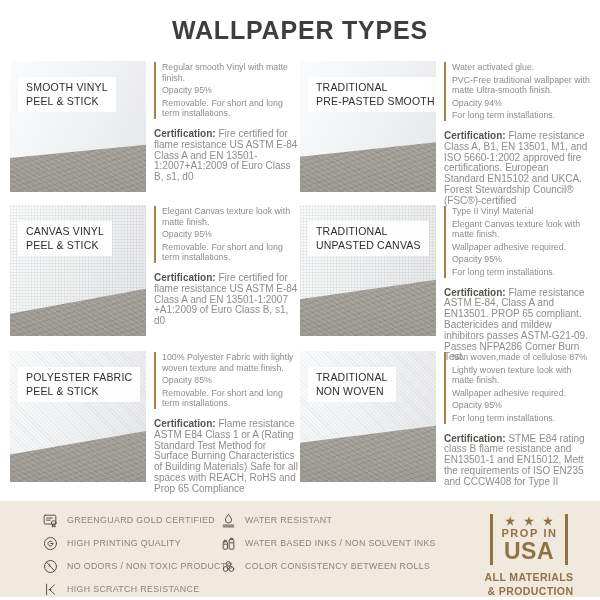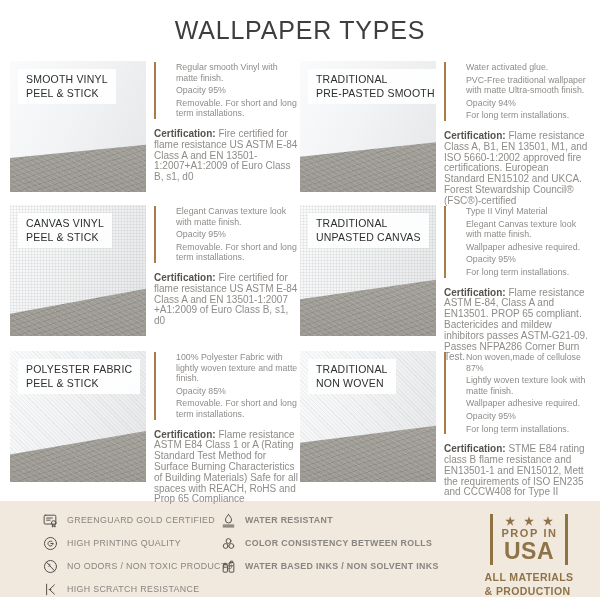--- a/index.html
+++ b/index.html
@@ -1,21 +1,21 @@
 <!DOCTYPE html>
 <html><head>
 <meta charset="utf-8">
 <style>
   html,body{margin:0;padding:0;}
   body{
     width:600px;height:600px;background:#ffffff;overflow:hidden;
     font-family:"Liberation Sans", sans-serif;
   }
   .title{
-    margin:16px 0 0;text-align:center;font-size:25px;font-weight:400;
+    margin:16px 0 0;text-align:center;font-size:25px;font-weight:700;
     color:#3e3e3e;letter-spacing:.8px;
   }
   .grid{
     margin:16px 10px 0 10px;display:grid;
     grid-template-columns:290px 290px;
     grid-template-rows:144px 146px 149px;
   }
   .panel{display:flex;gap:8px;align-items:flex-start;}
   .sample{
     position:relative;flex:0 0 136px;width:136px;height:131px;overflow:hidden;
@@ -37,51 +37,51 @@
       repeating-linear-gradient(-18deg,rgba(58,56,50,.12) 0 1px,rgba(0,0,0,0) 1px 5px),
       linear-gradient(180deg,#aca9a3,#9b9892);
   }
   .p0 .concrete{clip-path:polygon(0 74%,100% 64%,100% 100%,0 100%);}
   .p1 .concrete{clip-path:polygon(0 73%,100% 62%,100% 100%,0 100%);}
   .p2 .concrete{clip-path:polygon(0 83%,100% 64%,100% 100%,0 100%);}
   .p3 .concrete{clip-path:polygon(0 72%,100% 57%,100% 100%,0 100%);}
   .p4 .concrete{clip-path:polygon(0 79%,100% 61%,100% 100%,0 100%);}
   .p5 .concrete{clip-path:polygon(0 70%,100% 57%,100% 100%,0 100%);}
   .sample-label{
-    position:absolute;top:8px;left:8px;z-index:2;
+    position:absolute;top:16px;left:8px;z-index:2;
     background:rgba(255,255,255,.9);padding:3px 8px 4px 8px;
     font-size:10.5px;line-height:1.35;color:#2e2e2e;letter-spacing:.2px;
     white-space:nowrap;
   }
   .text-col{flex:1;min-width:0;padding-top:1px;}
-  .desc{border-left:2px solid #a87e46;padding-left:20px;}
+  .desc{border-left:2px solid #a87e46;padding-left:6px;}
   .desc p{margin:0 0 2px;font-size:8.8px;line-height:10.6px;color:#8f8c89;}
   .desc p:last-child{margin-bottom:0;}
   .cert{margin:10px 0 0;font-size:10px;line-height:10.8px;color:#8f8c89;}
   .cert-label{color:#57534e;font-weight:700;}
   .footer{
     height:96px;background:#f1e8de;display:flex;box-sizing:border-box;
     padding:11px 14px 0 42px;margin-top:1px;
   }
   .bcol{display:flex;flex-direction:column;gap:7px;}
   .bcol1{width:178px;}
-  .bcol2{width:252px;font-weight:bold;}
+  .bcol2{width:252px;}
   .badge{display:flex;align-items:center;gap:8px;height:16px;}
   .badge-icon{flex:0 0 17px;height:17px;}
   .badge-icon svg{width:17px;height:17px;fill:none;stroke:#54504b;stroke-width:1.4;stroke-linecap:round;stroke-linejoin:round;}
   .badge-label{font-size:8.8px;color:#88847f;letter-spacing:.35px;white-space:nowrap;}
   .logo-col{flex:1;display:flex;flex-direction:column;align-items:center;padding-top:2px;}
   .usa-box{
     display:flex;flex-direction:column;align-items:center;color:#8f7347;
     border-left:3px solid #8f7347;border-right:3px solid #8f7347;padding:1px 7px 2px;
   }
   .usa-stars{font-size:11px;line-height:1.1;letter-spacing:3px;padding-left:3px;font-weight:700;}
   .usa-madein{font-size:11px;font-weight:700;letter-spacing:1.6px;line-height:1.2;padding-left:1px;}
   .usa-usa{font-size:23px;font-weight:700;letter-spacing:.5px;line-height:1;}
-  .usa-sub{margin-top:6px;text-align:left;color:#8f7347;font-size:10.5px;font-weight:700;letter-spacing:.4px;line-height:1.3;}
+  .usa-sub{margin-top:6px;text-align:right;color:#8f7347;font-size:10.5px;font-weight:700;letter-spacing:.4px;line-height:1.3;}
 </style>
 </head>
 <body>
 
 <div class="page">
   <h1 class="title">WALLPAPER TYPES</h1>
 
   <div class="grid">
   <div class="panel p0">
     <div class="sample">
@@ -235,40 +235,40 @@
     <span class="badge-label">HIGH SCRATCH RESISTANCE</span>
   </div>
 </div>
     <div class="bcol bcol2">
   <div class="badge">
     <span class="badge-icon"><svg viewBox="0 0 24 24">
               <path d="M12 3.5c2.4 3 4.3 5.3 4.3 7.7a4.3 4.3 0 0 1-8.6 0C7.7 8.8 9.6 6.5 12 3.5z"></path>
               <path d="M4.5 18.5h15M4.5 21h15"></path>
             </svg></span>
     <span class="badge-label">WATER RESISTANT</span>
-  </div>
-
-  <div class="badge">
-    <span class="badge-icon"><svg viewBox="0 0 24 24">
-              <circle cx="12" cy="8.5" r="3.4"></circle>
-              <circle cx="8" cy="15.5" r="3.4"></circle>
-              <circle cx="16" cy="15.5" r="3.4"></circle>
-            </svg></span>
-    <span class="badge-label">COLOR CONSISTENCY BETWEEN ROLLS</span>
   </div>
 
   <div class="badge">
     <span class="badge-icon"><svg viewBox="0 0 24 24">
               <rect x="4.5" y="9.5" width="6" height="10.5" rx="1"></rect>
               <path d="M6 9.5V7.5h3v2"></path>
               <rect x="13" y="6.5" width="6.5" height="13.5" rx="1"></rect>
               <path d="M14.7 6.5v-2h3.2v2"></path>
               <path d="M6 13h3M14.7 11h3.2"></path>
             </svg></span>
     <span class="badge-label">WATER BASED INKS / NON SOLVENT INKS</span>
+  </div>
+
+  <div class="badge">
+    <span class="badge-icon"><svg viewBox="0 0 24 24">
+              <circle cx="12" cy="8.5" r="3.4"></circle>
+              <circle cx="8" cy="15.5" r="3.4"></circle>
+              <circle cx="16" cy="15.5" r="3.4"></circle>
+            </svg></span>
+    <span class="badge-label">COLOR CONSISTENCY BETWEEN ROLLS</span>
   </div>
 </div>
     <div class="logo-col">
       <div class="usa-box">
         <div class="usa-stars">★ ★ ★</div>
         <div class="usa-madein">PROP IN</div>
         <div class="usa-usa">USA</div>
       </div>
       <div class="usa-sub">
         <div>ALL MATERIALS</div>

